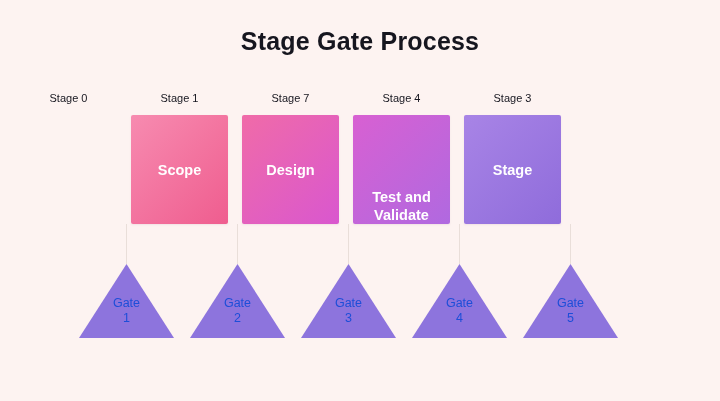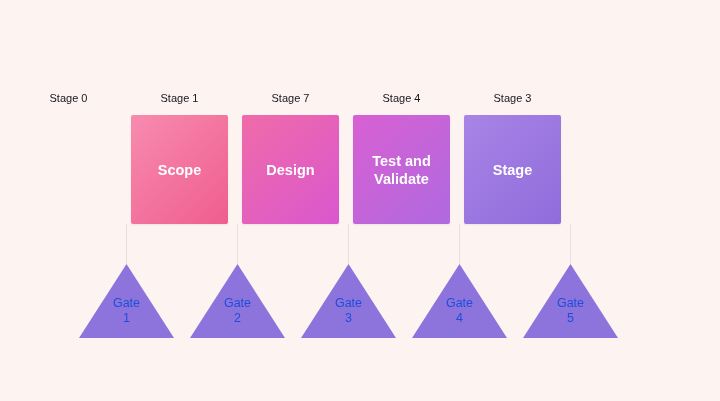--- a/index.html
+++ b/index.html
@@ -115,20 +115,21 @@
     pointer-events: none;
   }
 
   .gate .gate-text .ln { display: block; }
 </style>
 </head>
 <body style="background: rgb(253, 243, 241);">
 
 <div class="canvas" style="background: rgb(253, 243, 241);">
 
+  <div class="title" style="color: rgb(22, 22, 31);">Stage Gate Process</div>
 
   <div class="stages">
 
     <div class="stage-col">
       <div class="stage-label">Stage 0</div>
     </div>
 
     <div class="stage-col">
       <div class="stage-label">Stage 1</div>
       <div class="stage-box" style="background: linear-gradient(135deg, rgb(247, 139, 176) 0%, rgb(239, 93, 143) 100%);">
@@ -139,21 +140,21 @@
     <div class="stage-col">
       <div class="stage-label">Stage 7</div>
       <div class="stage-box" style="background: linear-gradient(135deg, rgb(240, 107, 168) 0%, rgb(217, 87, 207) 100%);">
         <span>Design</span>
       </div>
     </div>
 
 
     <div class="stage-col">
       <div class="stage-label">Stage 4</div>
-      <div class="stage-box" style="background: linear-gradient(135deg, rgb(216, 96, 210) 0%, rgb(176, 105, 224) 100%);">
+      <div class="stage-box" style="background: linear-gradient(135deg, rgb(216, 96, 210) 0%, rgb(176, 105, 224) 100%); align-items: flex-end;">
         <span>
           <span class="ln">Test and</span>
           <span class="ln">Validate</span>
         </span>
       </div>
     </div>
 
     <div class="stage-col">
       <div class="stage-label">Stage 3</div>
       <div class="stage-box" style="background: linear-gradient(135deg, rgb(168, 132, 230) 0%, rgb(143, 108, 219) 100%);">

